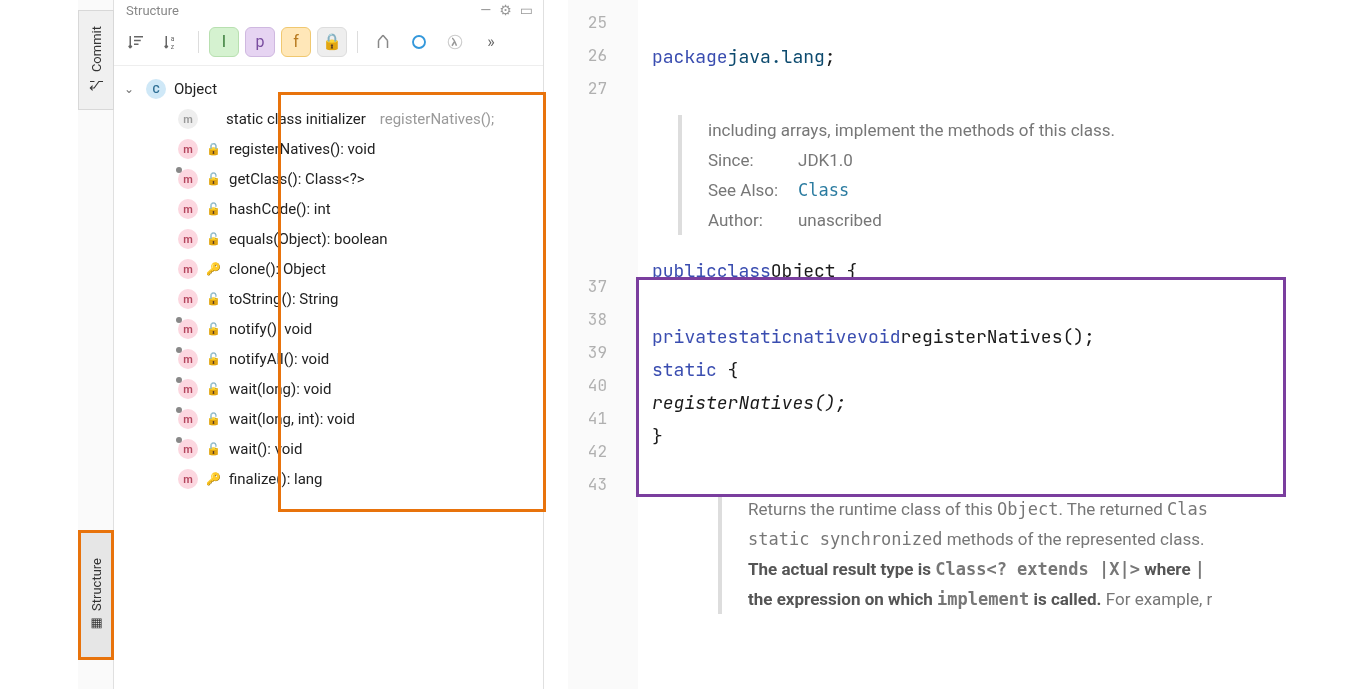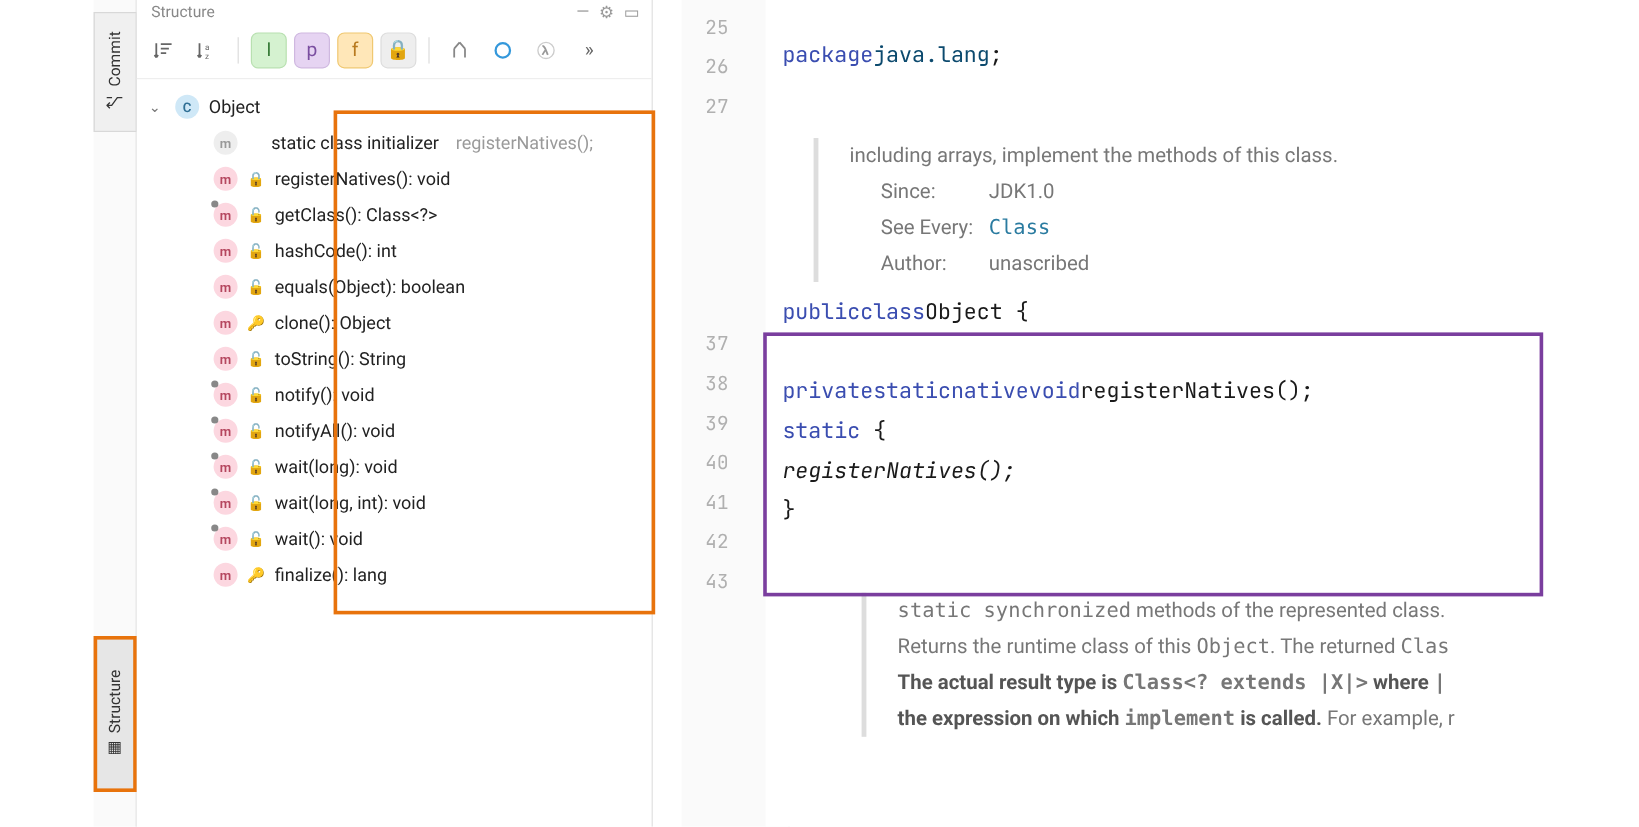--- a/index.html
+++ b/index.html
@@ -166,40 +166,40 @@
     left: 638px;
     top: 0;
     right: 0;
     height: 689px;
     background: #fff;
     padding-top: 2px;
   }
   .code-line {
     height: 33px;
     display:flex;
-    align-items:flex-start;
+    align-items:flex-end;
     font-family: "JetBrains Mono", Consolas, monospace;
     font-size: 18px;
     color:#1a1a1a;
     padding-left: 14px;
     white-space: pre;
   }
   .kw { color: #3a4db0; }
   .pkg { color: #0c4a6e; }
   .ital { font-style: italic; }
 
   .javadoc-block {
     margin: 14px 0 14px 40px;
     border-left: 4px solid #ddd;
     padding: 0 0 0 26px;
     color: #777;
     font-size: 17px;
     line-height: 30px;
   }
-  .javadoc-block .lbl { display:inline-block; width:90px;margin-left:26px; }
+  .javadoc-block .lbl { display:inline-block; width:90px; }
   .javadoc-block .codeword { font-family: Consolas, monospace; color:#777; }
   .javadoc-block .codeword.link { color:#2a7ba0; }
   .javadoc-block b { color:#555; }
 
   .purple-highlight {
     position: absolute;
     left: 636px; top: 277px;
     width: 650px; height: 220px;
     border: 3px solid #7a3e9e;
     pointer-events: none;
@@ -372,34 +372,34 @@
 </div>
 
 <div class="editor">
   <div class="code-line"></div>
   <div class="code-line"><span class="kw">package</span> <span class="pkg">java.lang</span><span>;</span></div>
   <div class="code-line"></div>
 
   <div class="javadoc-block">
     <div>including arrays, implement the methods of this class.</div>
     <div><span class="lbl">Since:</span><span>JDK1.0</span></div>
-    <div><span class="lbl">See Every:</span><span class="codeword link">Class</span></div>
+    <div><span class="lbl">See Also:</span><span class="codeword link">Class</span></div>
     <div><span class="lbl">Author:</span><span>unascribed</span></div>
   </div>
 
   <div class="code-line"><span class="kw">public</span> <span class="kw">class</span> <span>Object</span><span> {</span></div>
   <div class="code-line"></div>
   <div class="code-line">    <span class="kw">private</span> <span class="kw">static</span> <span class="kw">native</span> <span class="kw">void</span> <span>registerNatives</span><span>();</span></div>
   <div class="code-line">    <span class="kw">static</span><span> {</span></div>
   <div class="code-line">        <span class="ital">registerNatives</span><span class="ital">();</span></div>
   <div class="code-line">    <span>}</span></div>
   <div class="code-line"></div>
 
   <div class="javadoc-block" style="margin-left:80px">
+    <div><span>Returns the runtime class of this </span><span class="codeword">Object</span><span>. The returned </span><span class="codeword">Clas</span></div>
     <div><span class="codeword">static synchronized</span><span> methods of the represented class.</span></div>
-    <div><span>Returns the runtime class of this </span><span class="codeword">Object</span><span>. The returned </span><span class="codeword">Clas</span></div>
     <div><b><span>The actual result type is </span><span class="codeword">Class&lt;? extends |X|&gt;</span><span> where </span><span class="codeword">|</span></b></div>
     <div><b><span>the expression on which </span><span class="codeword">implement</span><span> is called.</span></b><span> For example, r</span></div>
   </div>
 </div>
 
 <div class="orange-highlight structure-box"></div>
 <div class="purple-highlight"></div>
 
 </body></html>

